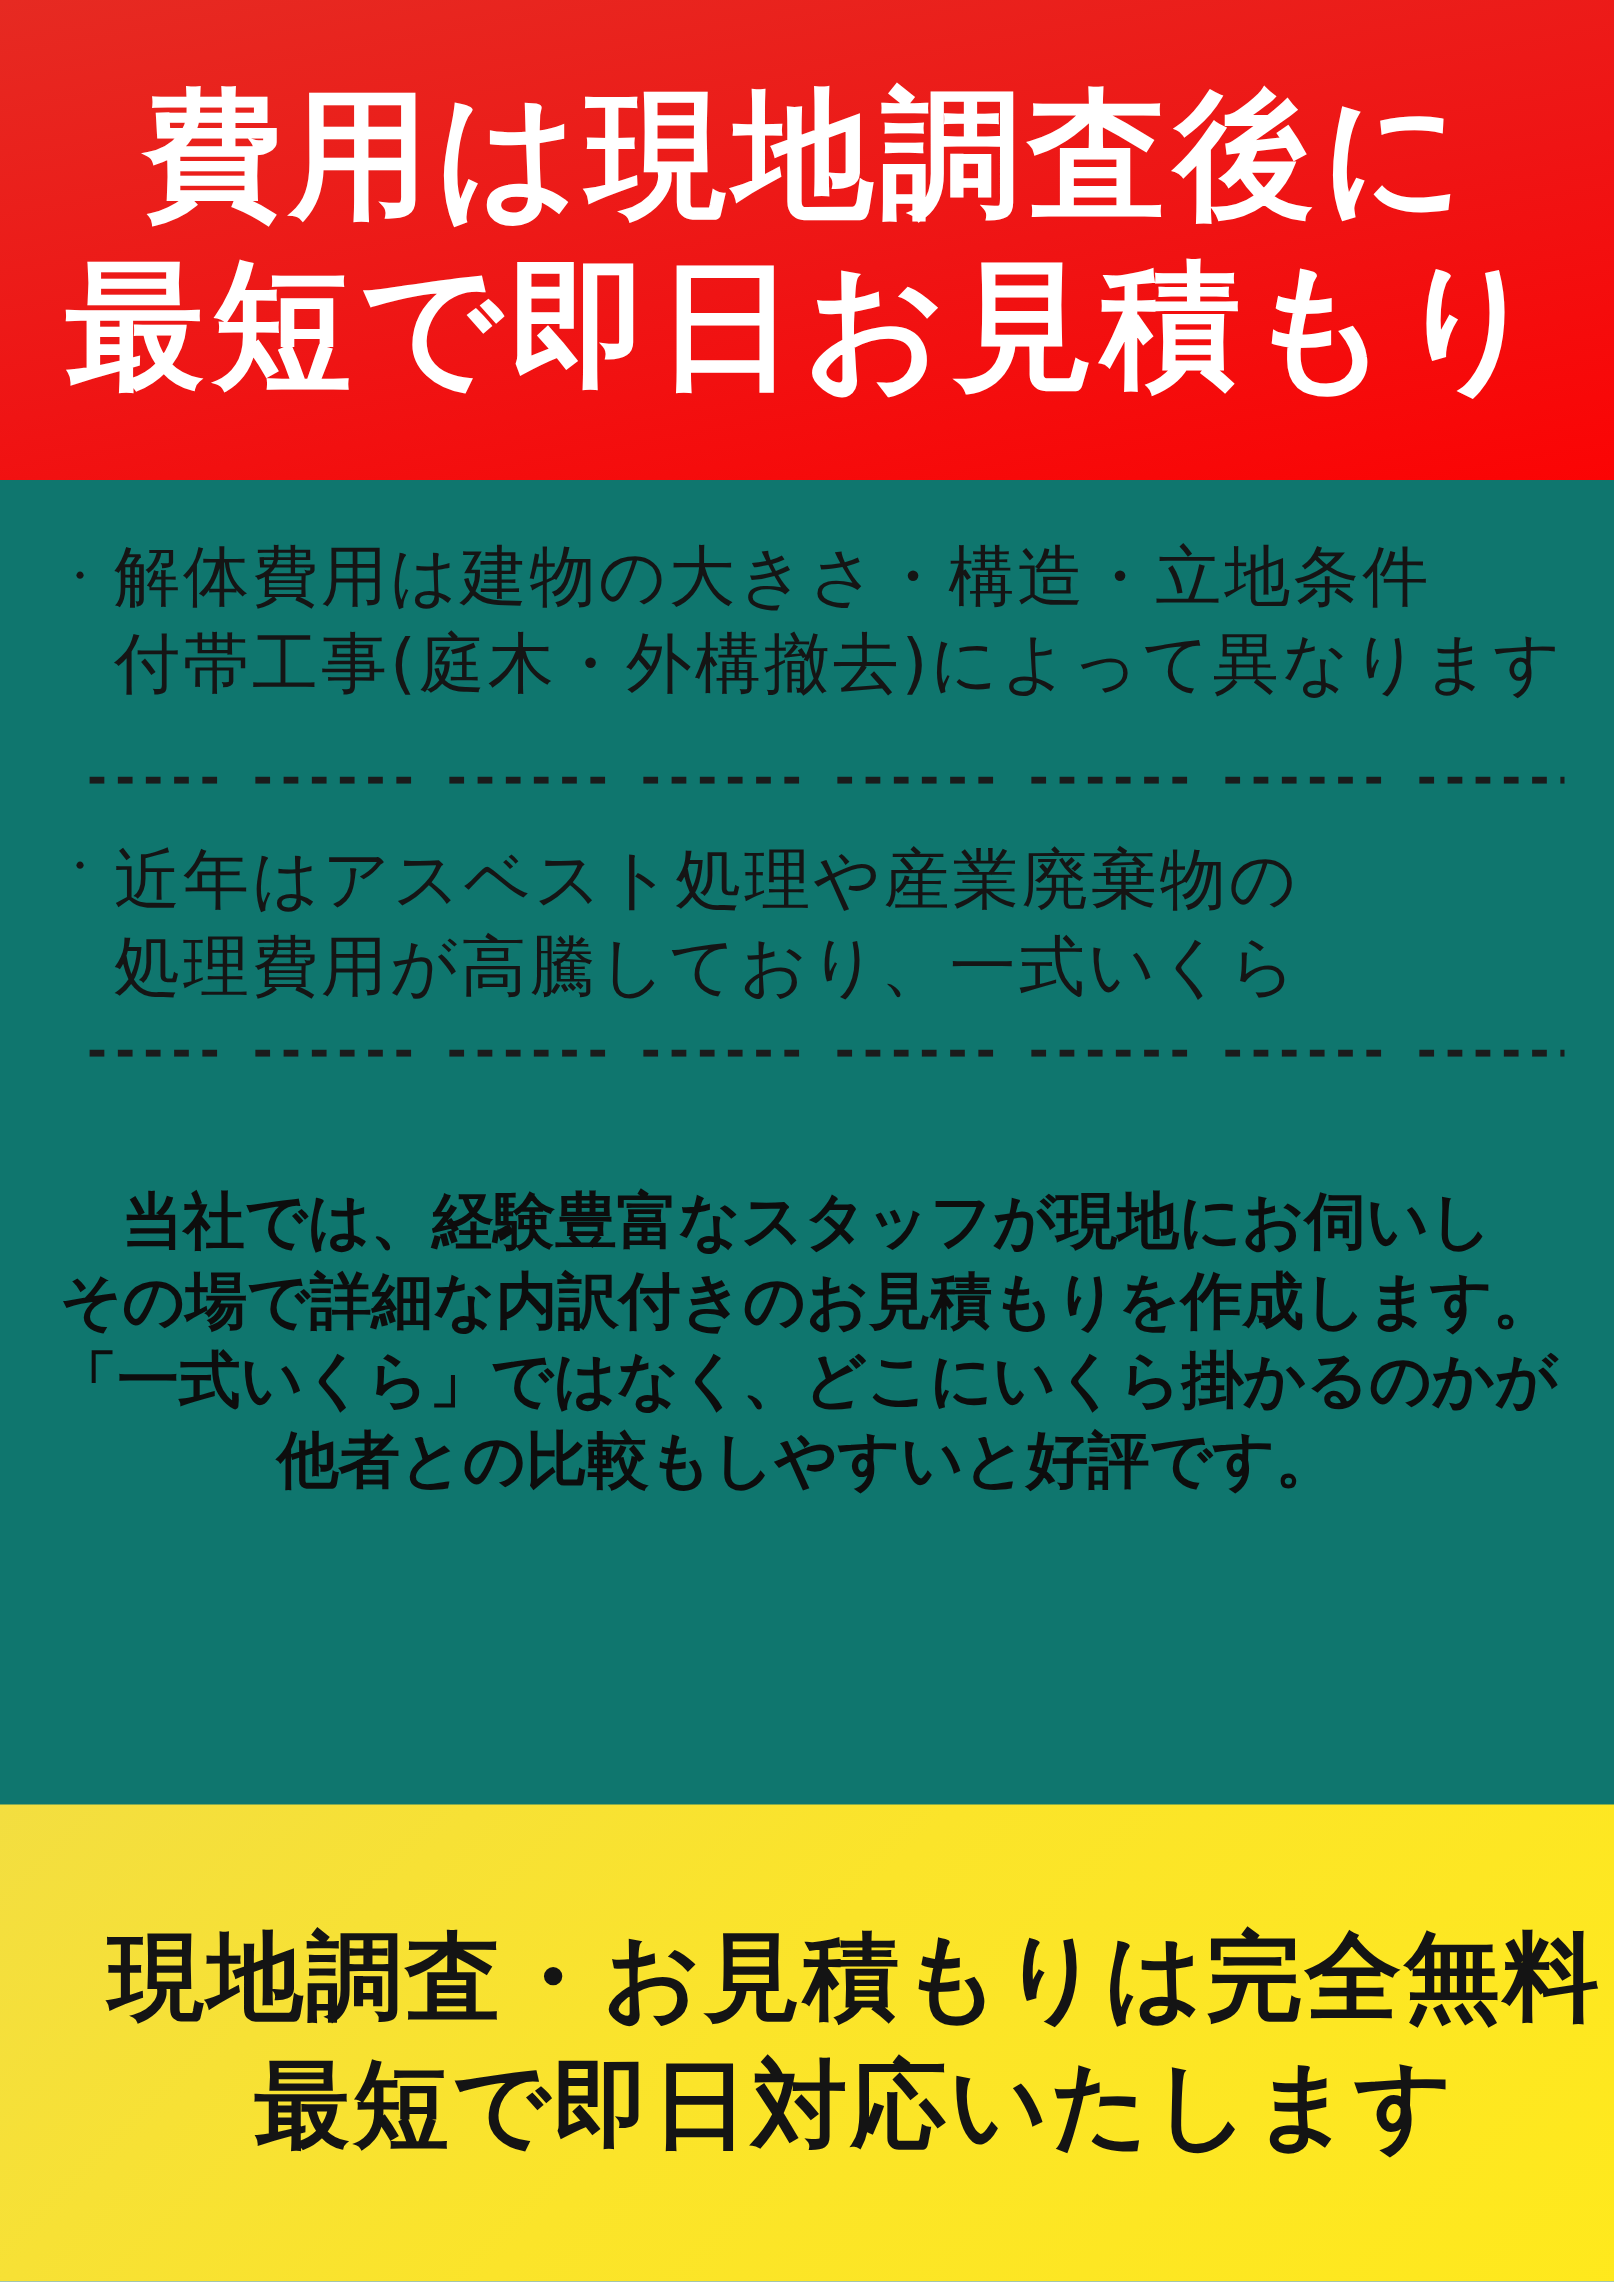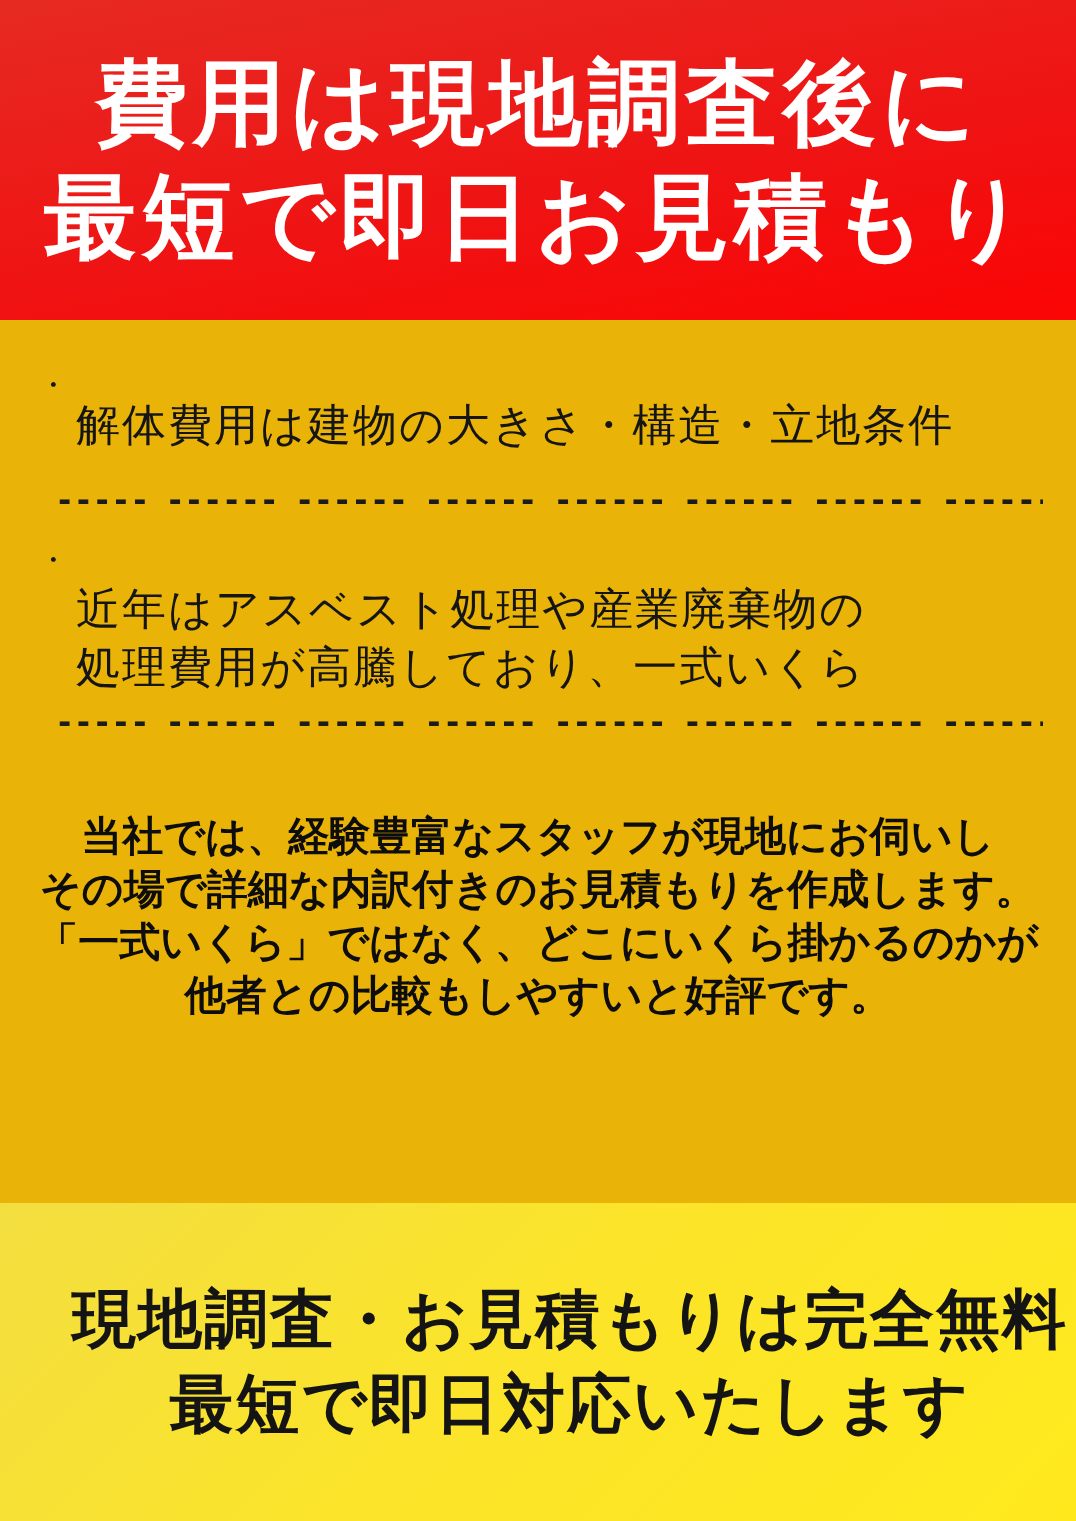--- a/index.html
+++ b/index.html
@@ -4,21 +4,21 @@
 <style>
   html, body {
     margin: 0;
     padding: 0;
     background: #ffffff;
   }
   .page {
     position: relative;
     width: 1076px;
     height: 1521px;
-    background: #eab308;
+    background: #0f766e;
     overflow: hidden;
     font-family: "DejaVu Sans", sans-serif;
   }
 
   
   .red-banner {
     position: absolute;
     top: 0; left: 0;
     width: 100%;
     height: 320px;
@@ -62,21 +62,20 @@
   .bullet-item.second .bullet-marker {
     line-height: 40px; 
   }
   .bullet-lines {
     color: #151515;
     font-size: 44px;
     font-weight: 500;
     line-height: 58px;
     letter-spacing: 2px;
     white-space: nowrap;
-    margin-top: 40px;
   }
 
   .dashed-divider {
     margin-left: 58px;
     width: 985px;
     overflow: hidden;
     white-space: nowrap;
     color: #1b1b1b;
     font-weight: 700;
     font-size: 32px;
@@ -130,20 +129,21 @@
     <div class="banner-line">費用は現地調査後に</div>
     <div class="banner-line">最短で即日お見積もり</div>
   </header>
 
   <main class="body-section">
 
     <div class="bullet-item first">
       <span class="bullet-marker">・</span>
       <div class="bullet-lines">
         <div>解体費用は建物の大きさ・構造・立地条件</div>
+        <div>付帯工事(庭木・外構撤去)によって異なります</div>
       </div>
     </div>
 
     <div class="dashed-divider d1">----- ------ ------ ------ ------ ------ ------ ------ ------ ------ ------</div>
 
     <div class="bullet-item second">
       <span class="bullet-marker">・</span>
       <div class="bullet-lines">
         <div>近年はアスベスト処理や産業廃棄物の</div>
         <div>処理費用が高騰しており、一式いくら</div>

